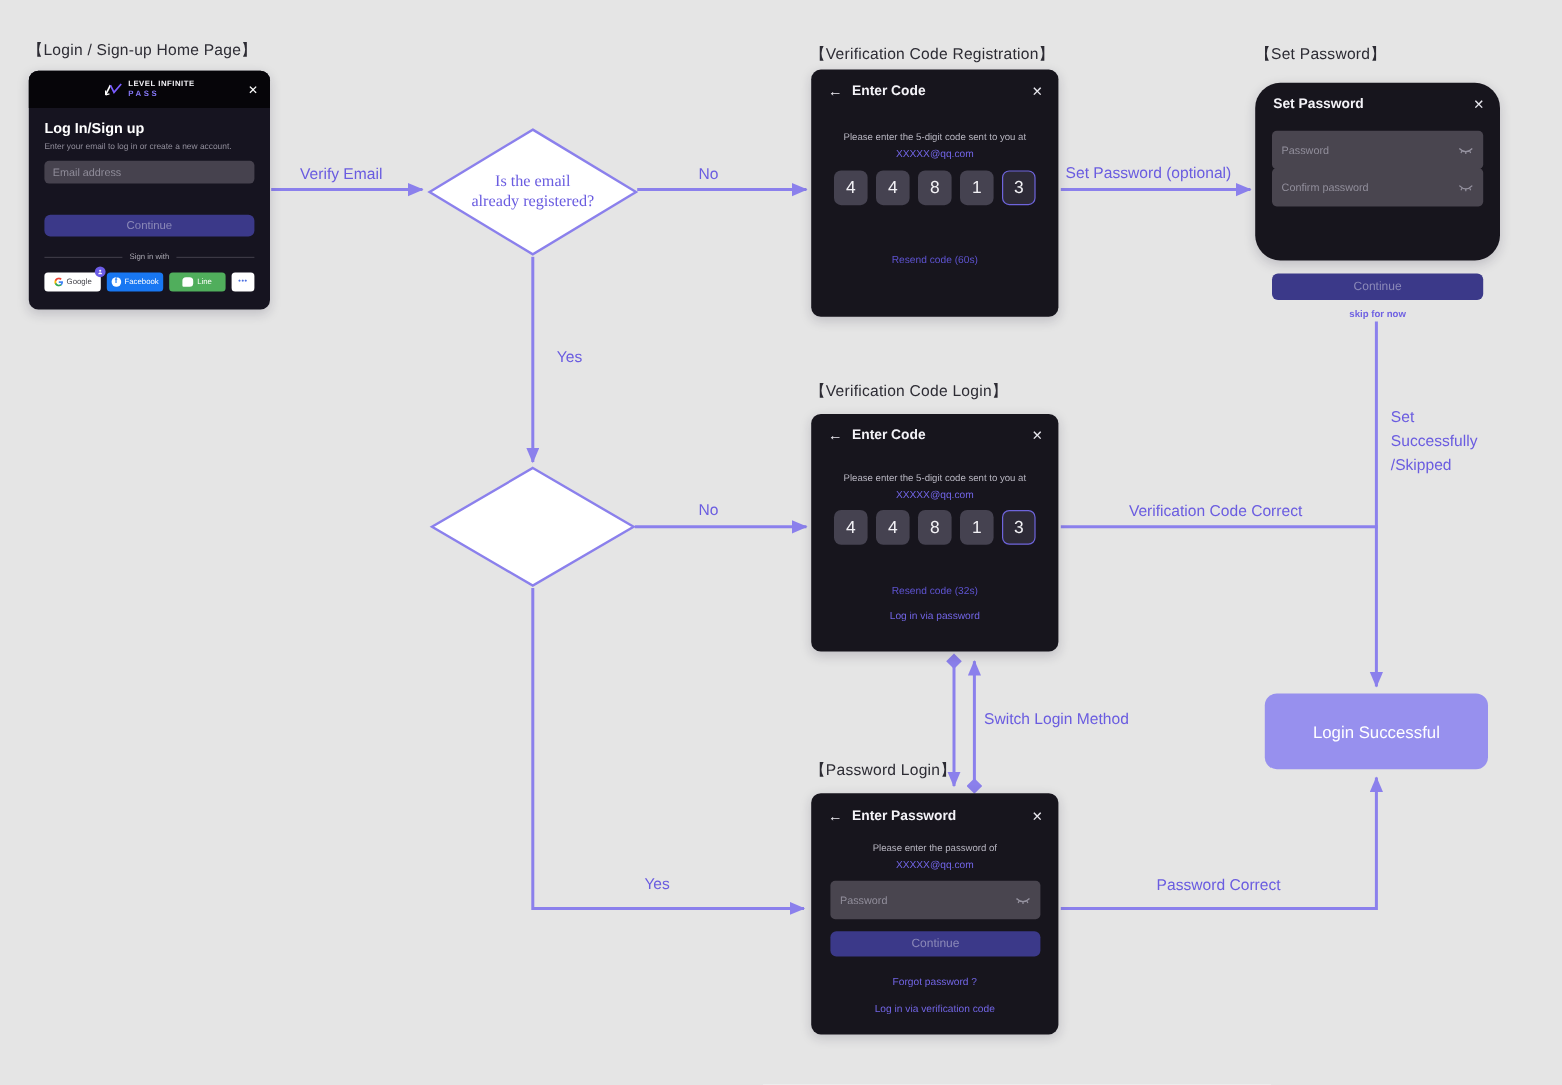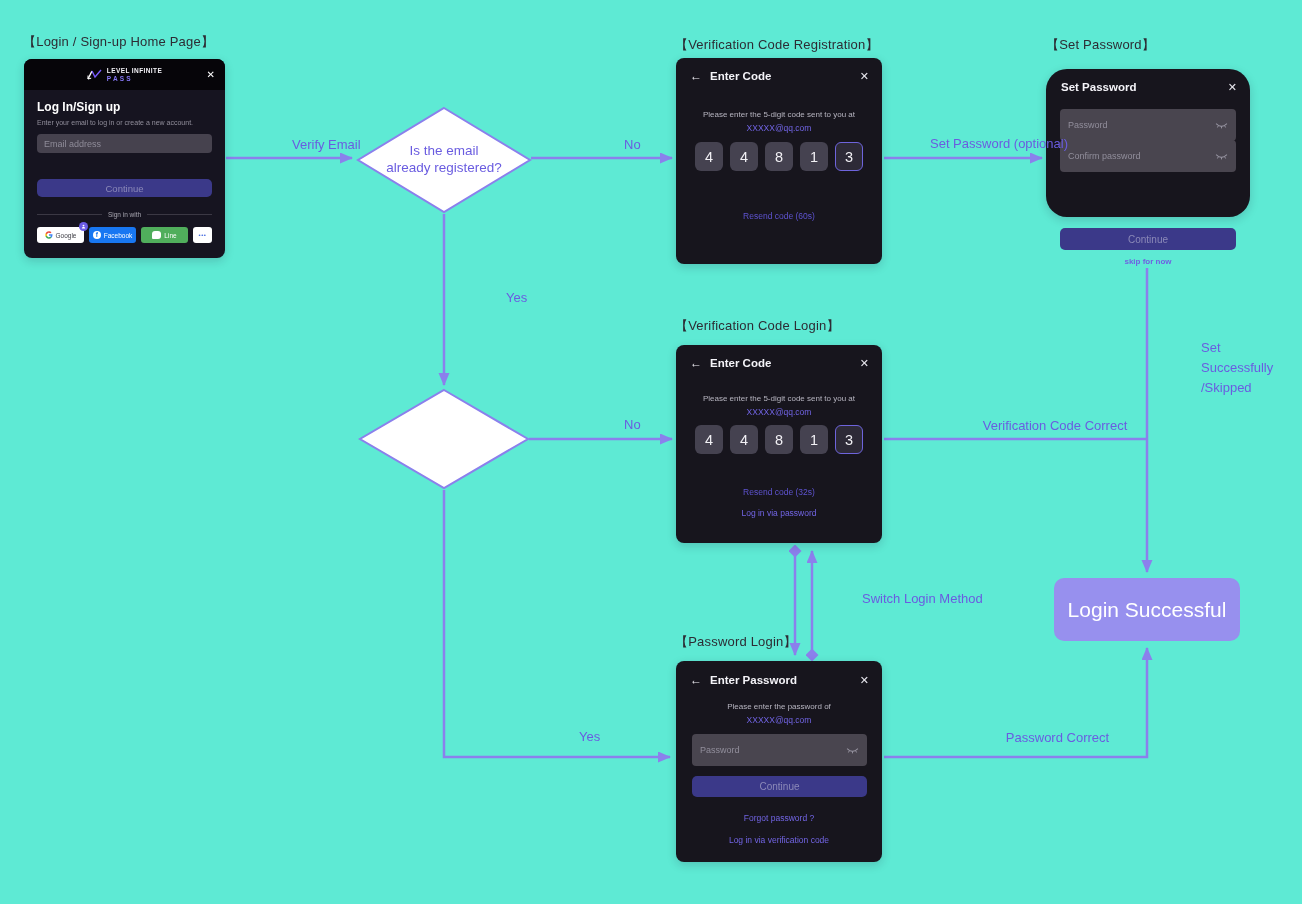--- a/index.html
+++ b/index.html
@@ -1,33 +1,33 @@
 <!DOCTYPE html>
 <html><head>
 <meta charset="utf-8">
 <style>
   * { box-sizing: border-box; margin: 0; padding: 0; }
   body { background: #fff; font-family: "Liberation Sans", sans-serif; }
-  .canvas { position: relative; width: 1302px; height: 904px; background: #5eead4; overflow: hidden; }
+  .canvas { position: relative; width: 1302px; height: 904px; background: #e5e5e5; overflow: hidden; }
 
   
   .caption { position: absolute; font-size: 13px; color: #2d2c34; letter-spacing: .2px; }
 
   
   .flow-svg { position: absolute; left: 0; top: 0; z-index: 0; }
 
   
-  .flabel { position: absolute; font-size: 13px; color: #6a5ce0; z-index: 2; margin-left: 42px; }
+  .flabel { position: absolute; font-size: 13px; color: #6a5ce0; z-index: 2; }
   .flabel.center { text-align: center; }
   .dtext { position: absolute; font-size: 13.5px; line-height: 16.5px; color: #6a5ce0; text-align: center; z-index: 2; }
   .multi-line div { line-height: 20px; }
 
   
   .terminal { position: absolute; left: 1054px; top: 578px; width: 186px; height: 63px;
-    background: #9790ee; border-radius: 10px; color: #ffffff; font-size: 21px;
+    background: #9790ee; border-radius: 10px; color: #ffffff; font-size: 14px;
     display: flex; align-items: center; justify-content: center; z-index: 1; }
 
   
   .card { position: absolute; background: #17151d; border-radius: 8px; z-index: 1;
     box-shadow: 0 3px 10px rgba(25,20,50,.18); }
 
   
   .login-card { left: 24px; top: 59px; width: 201px; height: 199px; background: #161420; }
   .login-header { position: relative; height: 31px; background: #060509; border-radius: 8px 8px 0 0;
     display: flex; align-items: center; justify-content: center; }
@@ -130,21 +130,21 @@
       <polygon points="444,390 528,439 444,488 360,439" fill="#ffffff" stroke-width="2"></polygon>
     </g>
   </svg>
 
   <div class="caption" style="left:23px; top:33px;">【Login / Sign-up Home Page】</div>
   <div class="caption" style="left:675px; top:36px;">【Verification Code Registration】</div>
   <div class="caption" style="left:1046px; top:36px;">【Set Password】</div>
   <div class="caption" style="left:675px; top:317px;">【Verification Code Login】</div>
   <div class="caption" style="left:675px; top:633px;">【Password Login】</div>
 
-  <div class="dtext" style="left:358px; top:143px; width:172px;">
+  <div class="dtext" style="left:358px; top:143px; width:172px;font-family:Liberation Serif, serif;">
     <div>Is the email</div>
     <div>already registered?</div>
   </div>
 
   <div class="flabel" style="left:250px; top:137px;">Verify Email</div>
   <div class="flabel" style="left:582px; top:137px;">No</div>
   <div class="flabel" style="left:888px; top:136px;">Set Password (optional)</div>
   <div class="flabel" style="left:464px; top:290px;">Yes</div>
   <div class="flabel" style="left:582px; top:417px;">No</div>
   <div class="flabel center" style="left:928px; top:418px; width:170px;">Verification Code Correct</div>

